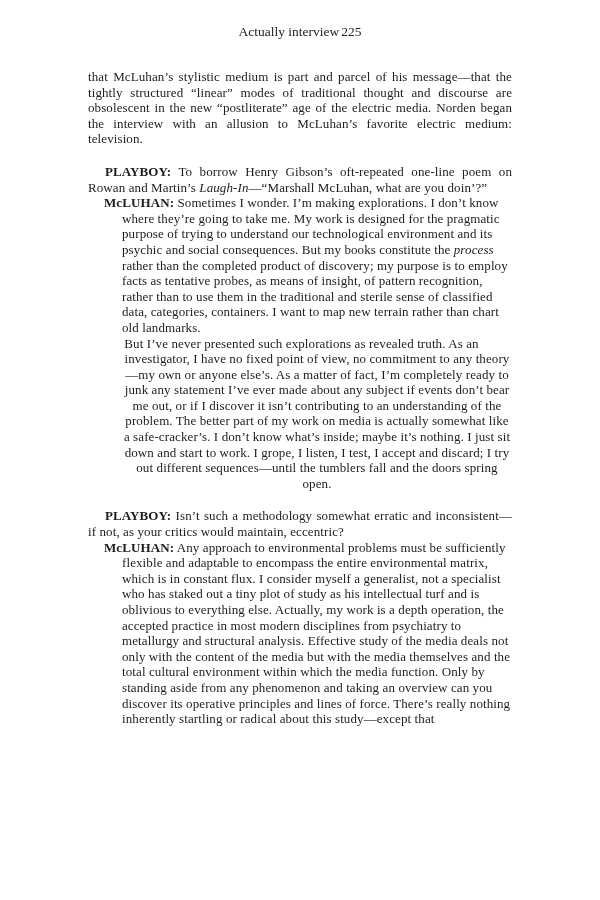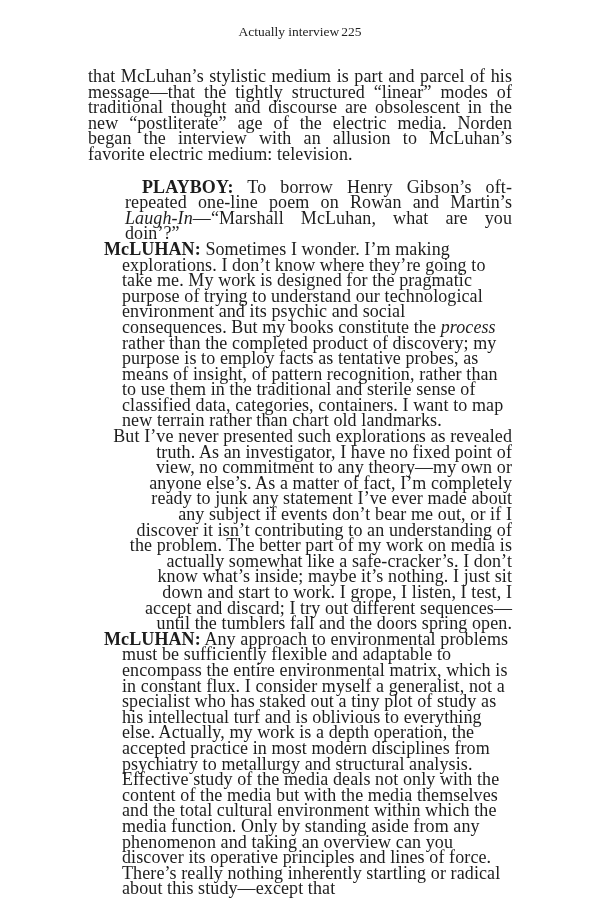--- a/index.html
+++ b/index.html
@@ -24,44 +24,43 @@
     line-height: 16px;
     color: #222222;
   }
   .header .pagenum {
     margin-left: 2px;
   }
   .body-text {
     width: 424px;
     margin-left: 88px;
     margin-top: 29px;
-    font-size: 18px;
+    font-size: 13px;
     line-height: 15.6px;
     letter-spacing: 0.1px;
   }
   p.para {
     margin: 0;
     padding: 0;
   }
   p.intro {
     text-align: justify;
   }
   p.question {
     text-align: justify;
     text-indent: 17px;
     margin-top: 17px;
-    margin-left: 37px;
   }
   p.answer {
     text-align: left;
     padding-left: 34px;
     text-indent: -18px;
   }
   p.answer-cont {
-    text-align: right;
+    text-align: center;
     padding-left: 34px;
     text-indent: -31px;
   }
   .speaker {
     font-weight: bold;
     text-align: right;
   }
   i {
     font-style: italic;
   }
@@ -76,18 +75,19 @@
   <div class="body-text">
 
     <p class="para intro">that McLuhan’s stylistic medium is part and parcel of his message—that the tightly structured “linear” modes of traditional thought and discourse are obsolescent in the new “postliterate” age of the electric media. Norden began the interview with an allusion to McLuhan’s favorite electric medium: television.</p>
 
     <p class="para question"><span class="speaker">PLAYBOY:</span><span> To borrow Henry Gibson’s oft-repeated one-line poem on Rowan and Martin’s </span><i>Laugh-In</i><span>—“Marshall McLuhan, what are you doin’?”</span></p>
 
     <p class="para answer"><span class="speaker">McLUHAN:</span><span> Sometimes I wonder. I’m making explorations. I don’t know where they’re going to take me. My work is designed for the pragmatic purpose of trying to understand our technological environment and its psychic and social consequences. But my books constitute the </span><i>process</i><span> rather than the completed product of discovery; my purpose is to employ facts as tentative probes, as means of insight, of pattern recognition, rather than to use them in the traditional and sterile sense of classified data, categories, containers. I want to map new terrain rather than chart old landmarks.</span></p>
 
     <p class="para answer-cont">But I’ve never presented such explorations as revealed truth. As an investigator, I have no fixed point of view, no commitment to any theory—my own or anyone else’s. As a matter of fact, I’m completely ready to junk any statement I’ve ever made about any subject if events don’t bear me out, or if I discover it isn’t contributing to an understanding of the problem. The better part of my work on media is actually somewhat like a safe-cracker’s. I don’t know what’s inside; maybe it’s nothing. I just sit down and start to work. I grope, I listen, I test, I accept and discard; I try out different sequences—until the tumblers fall and the doors spring open.</p>
 
+    <p class="para question"><span class="speaker">PLAYBOY:</span><span> Isn’t such a methodology somewhat erratic and inconsistent—if not, as your critics would maintain, eccentric?</span></p>
 
     <p class="para answer"><span class="speaker">McLUHAN:</span><span> Any approach to environmental problems must be sufficiently flexible and adaptable to encompass the entire environmental matrix, which is in constant flux. I consider myself a generalist, not a specialist who has staked out a tiny plot of study as his intellectual turf and is oblivious to everything else. Actually, my work is a depth operation, the accepted practice in most modern disciplines from psychiatry to metallurgy and structural analysis. Effective study of the media deals not only with the content of the media but with the media themselves and the total cultural environment within which the media function. Only by standing aside from any phenomenon and taking an overview can you discover its operative principles and lines of force. There’s really nothing inherently startling or radical about this study—except that</span></p>
 
   </div>
 
 </div>
 
 </body></html>

